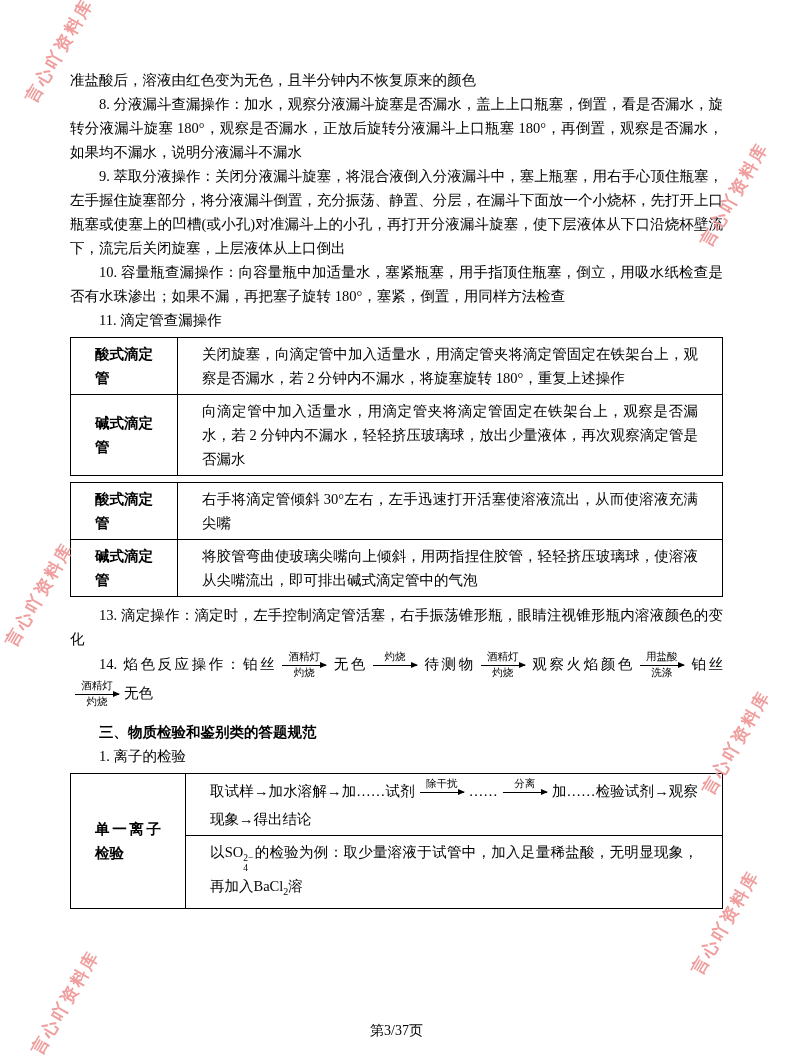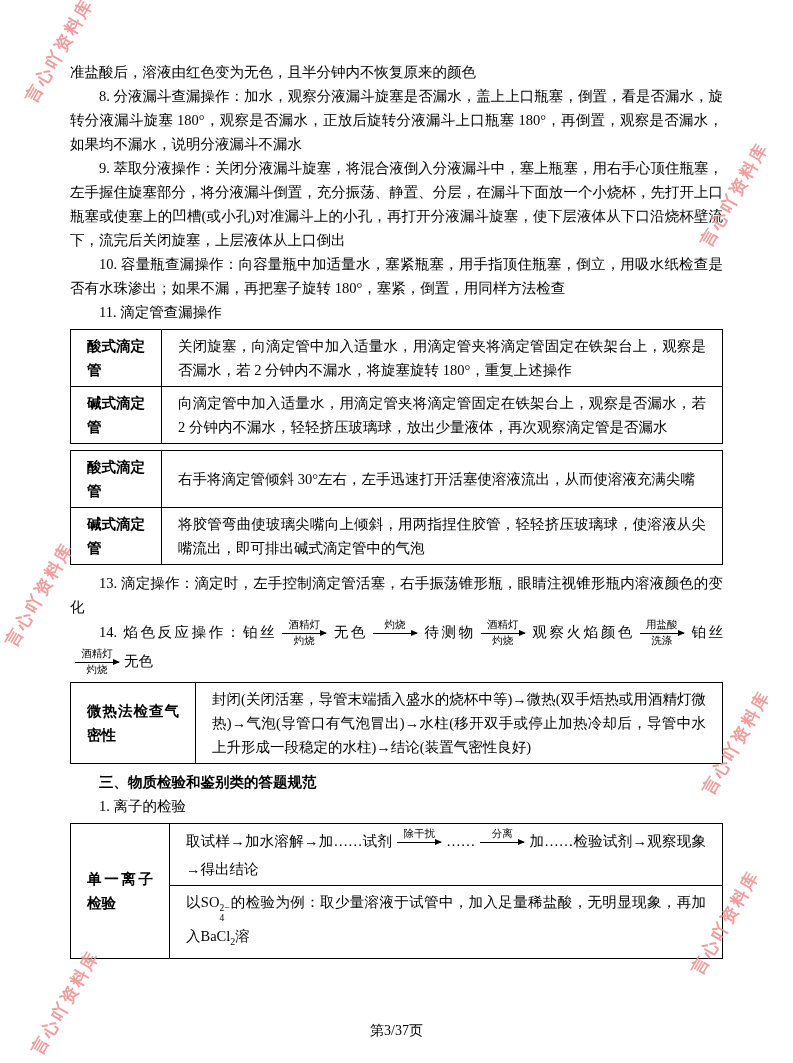--- a/index.html
+++ b/index.html
@@ -11,24 +11,24 @@
   .page{position:absolute;inset:0;overflow:hidden;}
   
   .wm{position:absolute;width:74px;height:112px;display:flex;align-items:center;justify-content:center;pointer-events:none;z-index:5;}
   .wm span{
     transform:rotate(-60deg);white-space:nowrap;color:rgba(236,140,140,0.85);
     font-size:17px;letter-spacing:2.5px;font-family:"Liberation Sans","DejaVu Sans",sans-serif;font-weight:bold;
   }
   
   .content{position:absolute;left:70px;top:60px;width:653px;font-size:14.5px;line-height:24px;z-index:2;}
   p.para{margin:0;text-indent:2em;text-align:justify;}
-  p.noindent{text-indent:0;}
+  p.noindent{text-indent:0;margin-top:8px;}
   p.bold{font-weight:bold;}
   table.tbl{border-collapse:collapse;width:100%;margin:5px 0 6px 0;table-layout:fixed;}
-  table.tbl td{border:1px solid #000;padding:4px 16px;font-size:14.5px;line-height:24px;vertical-align:middle;text-align:justify;word-break:break-all;}
+  table.tbl td{border:1px solid #000;padding:4px 24px;font-size:14.5px;line-height:24px;vertical-align:middle;text-align:justify;word-break:break-all;}
   td.label{font-weight:bold;text-align:center;padding:4px 3px;word-break:break-all;}
   .w-small{width:58px;}
   .w-mid{width:92px;}
   .w-ion{width:66px;}
   
   .pair{white-space:nowrap;}
   .rxn{display:inline-flex;flex-direction:column;align-items:center;justify-content:center;vertical-align:middle;margin:0 2px;line-height:1.15;}
   .rtop,.rbot{font-size:10.5px;min-height:13px;padding:0 3px;white-space:nowrap;text-indent:0;}
   .shaft{position:relative;display:block;align-self:stretch;height:1px;background:#000;min-width:44px;margin:1px 3px;}
   .shaft::after{content:"";position:absolute;right:-1px;top:-3px;width:0;height:0;border-left:7px solid #000;border-top:3.5px solid transparent;border-bottom:3.5px solid transparent;}
@@ -123,24 +123,20 @@
           </span><span>铂丝</span></span><span class="pair"><span class="rxn">
             <span class="rtop">酒精灯</span>
             <span class="shaft"></span>
             <span class="rbot">灼烧</span>
           </span><span>无色</span></span>
     </p>
 
 
     <table class="tbl">
       <tbody>
-          <tr>
-        <td class="label w-mid">微热法检查气密性</td>
-        <td>封闭(关闭活塞，导管末端插入盛水的烧杯中等)→微热(双手焐热或用酒精灯微热)→气泡(导管口有气泡冒出)→水柱(移开双手或停止加热冷却后，导管中水上升形成一段稳定的水柱)→结论(装置气密性良好)</td>
-      </tr>
     </tbody>
       </table>
 
     <p class="para bold">三、物质检验和鉴别类的答题规范</p>
 
     <p class="para">1. 离子的检验</p>
 
     <table class="tbl">
       <tbody>
           <tr>

